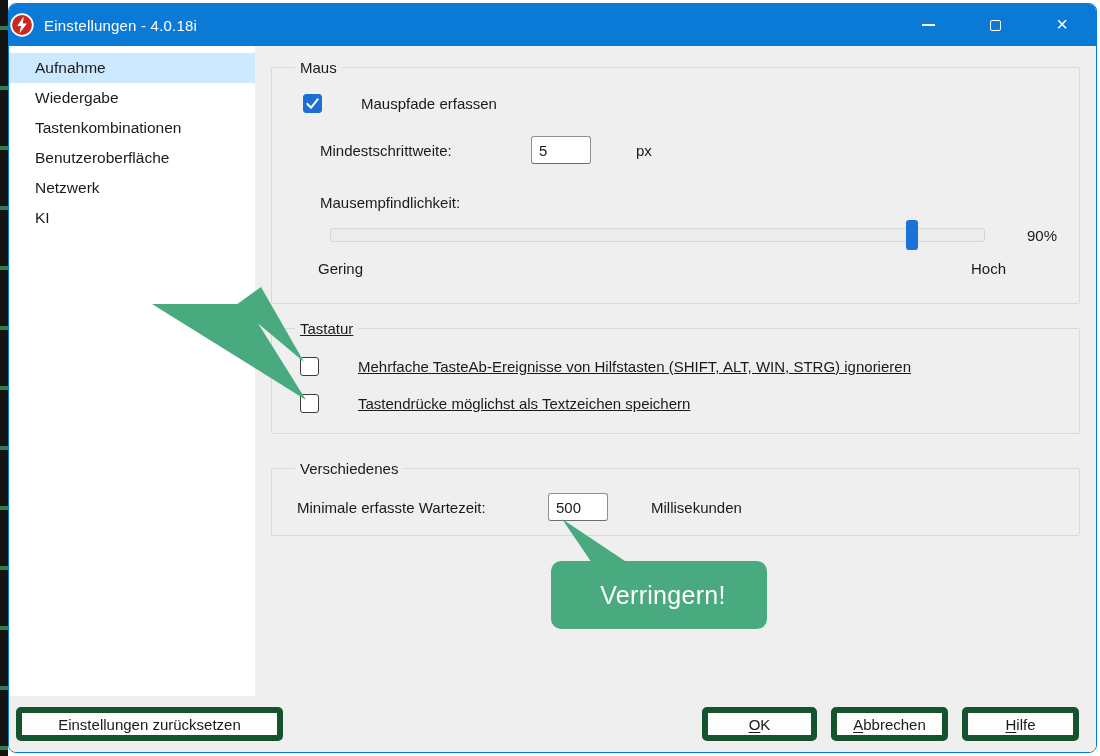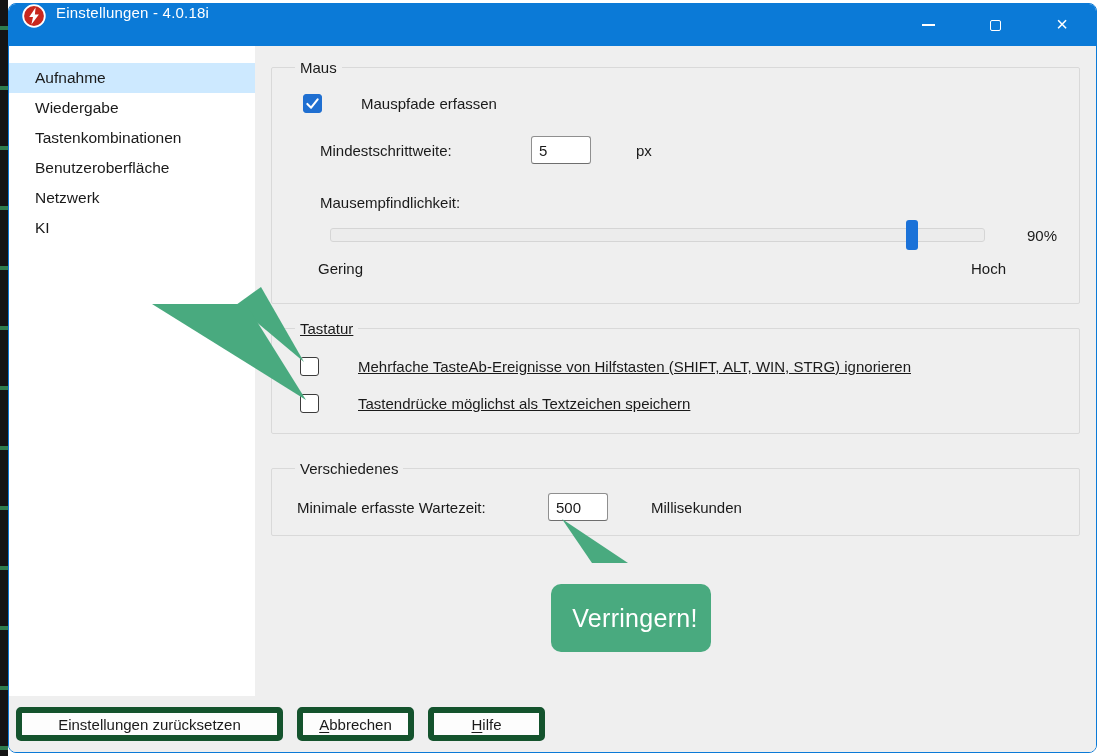--- a/index.html
+++ b/index.html
@@ -9,32 +9,32 @@
 
   
   .left-strip { position:absolute; left:0; top:0; width:8px; height:756px; background:#141414;
                 background-image:repeating-linear-gradient(180deg, transparent 0 26px, #2f7d4f 26px 30px, transparent 30px 60px); }
 
   
   .window { position:absolute; left:8px; top:3px; width:1089px; height:750px;
             border:1px solid #0b7ad7; border-radius:8px; background:#efefef;
             display:flex; flex-direction:column; overflow:hidden; }
 
-  .titlebar { height:42px; background:#0b7ad7; display:flex; 
-              padding-left:13px; flex:none; }
+  .titlebar { height:42px; background:#0b7ad7; display:flex; align-items:center;
+              padding-left:1px; flex:none; }
   .app-icon { width:24px; height:24px; display:flex; }
   .title { color:#ffffff; font-size:15px; margin-left:10px; letter-spacing:0.2px; }
   .controls { margin-left:auto; display:flex; align-items:stretch; height:42px; gap:21px; margin-right:11px; }
   .ctrl { width:46px; display:flex; align-items:center; justify-content:center; color:#fff; }
   .glyph-min { width:13px; height:2px; background:#fff; }
   .glyph-max { width:11px; height:11px; border:1.5px solid #fff; border-radius:2px; }
   .ctrl.close { font-size:20px; font-weight:300; padding-bottom:2px; }
 
   .body { flex:1; display:flex; min-height:0; }
-  .sidebar { width:246px; background:#ffffff; padding-top:17px; flex:none; }
+  .sidebar { width:246px; background:#ffffff; padding-top:7px; flex:none; }
   .side-item { height:30px; display:flex; align-items:center; padding-left:26px;
                font-size:15.5px; cursor:default; }
   .side-item.selected { background:#cde9ff; }
 
   .main { flex:1; padding:0 16px; }
 
   fieldset { border:1px solid #d9d9d9; border-radius:2px; margin:0; padding:0 0 0 0; }
   legend { font-size:15px; margin-left:23px; padding:0 5px; }
   .fs-maus { margin-top:13px; padding-bottom:26px; }
   .fs-tastatur { margin-top:16px; padding-bottom:20px;text-decoration:underline; }
@@ -84,21 +84,21 @@
   .btn-help { width:117px; margin-left:14px; }
   u { text-decoration:underline; text-underline-offset:2px; }
 
   
   .overlay { position:absolute; left:0; top:0; width:1100px; height:756px;
              pointer-events:none; z-index:5; }
   .bubble { position:absolute; background:#49aa7f; color:#ffffff; border-radius:10px;
             display:flex; align-items:center; justify-content:center; font-size:25px;
             z-index:6; letter-spacing:0.3px; }
   .bubble-deakt { left:43px; top:233px; width:219px; height:73px; }
-  .bubble-verr  { left:551px; top:584px; width:160px; height:68px;padding-left:8px; }
+  .bubble-verr  { left:551px; top:561px; width:216px; height:68px;padding-left:8px; }
 </style>
 </head>
 <body>
 
 <div class="page">
   <div class="left-strip"></div>
 
   <div class="window">
 
     <div class="titlebar">
@@ -198,20 +198,23 @@
           </div>
         </fieldset>
 
       </div>
     </div>
 
     <div class="footer">
       <button class="btn-reset">
         <span>Einstellungen zurücksetzen</span>
       </button>
+      <button class="btn-ok">
+        <span><u>O</u>K</span>
+      </button>
       <button class="btn-cancel">
         <span><u>A</u>bbrechen</span>
       </button>
       <button class="btn-help">
         <span><u>H</u>ilfe</span>
       </button>
     </div>
   </div>
 
   <svg class="overlay" viewBox="0 0 1100 756">

